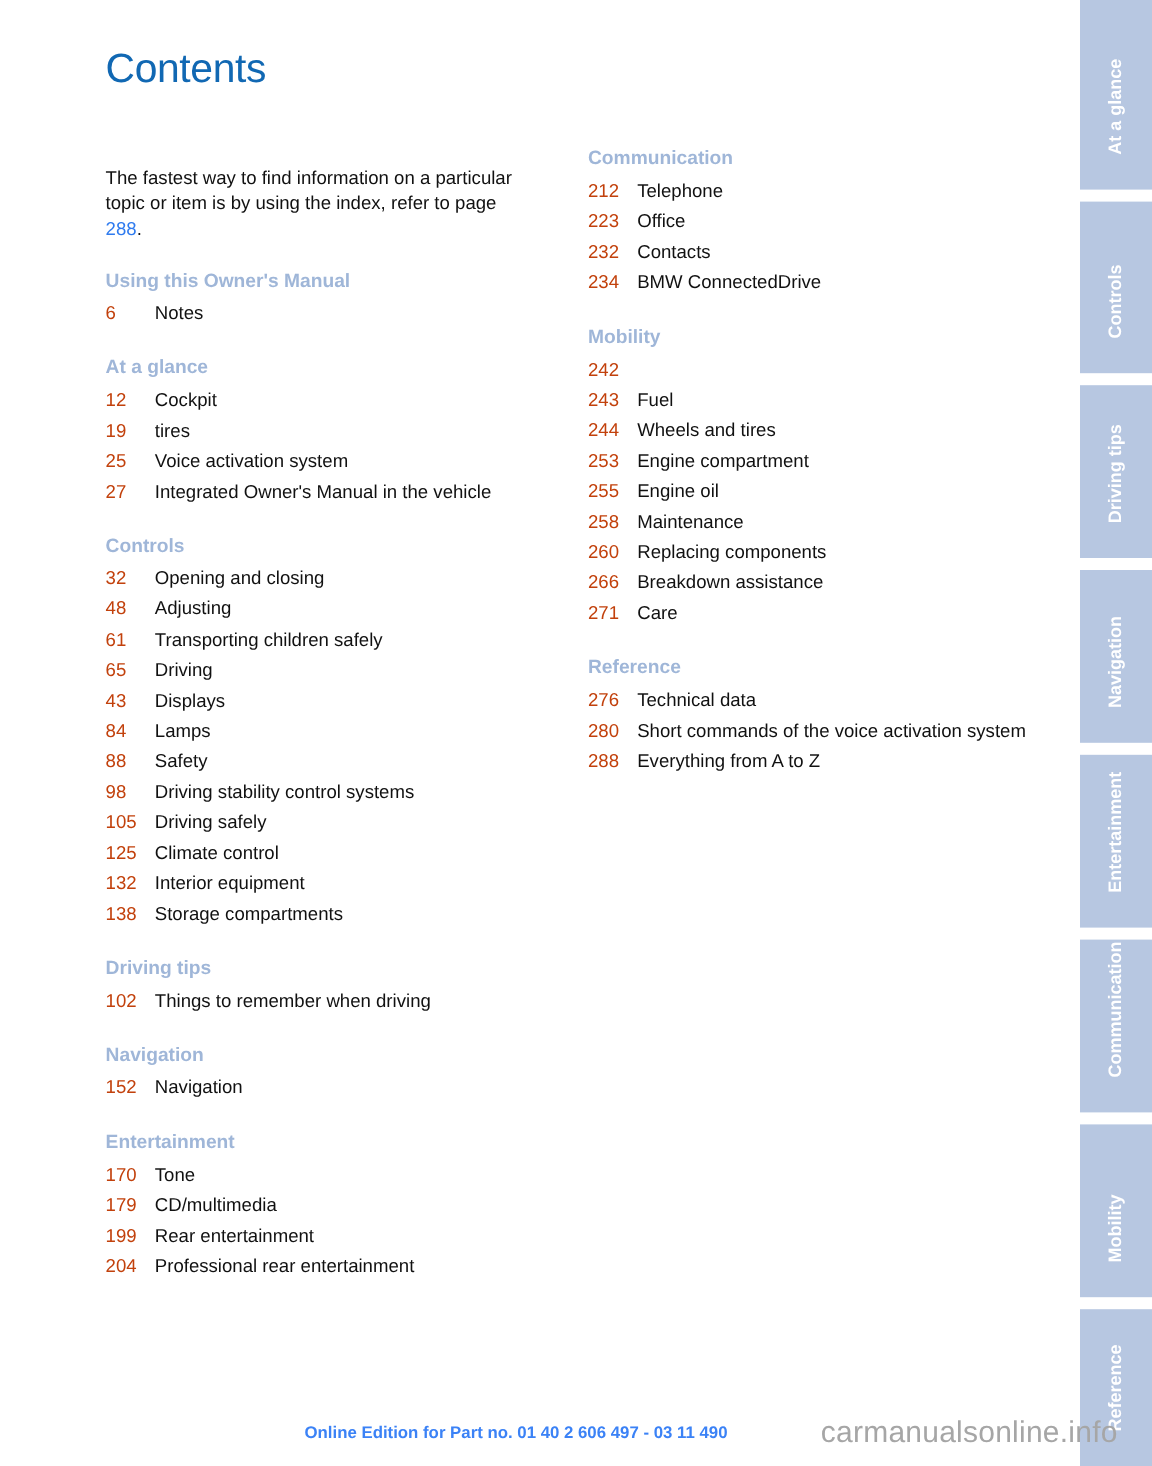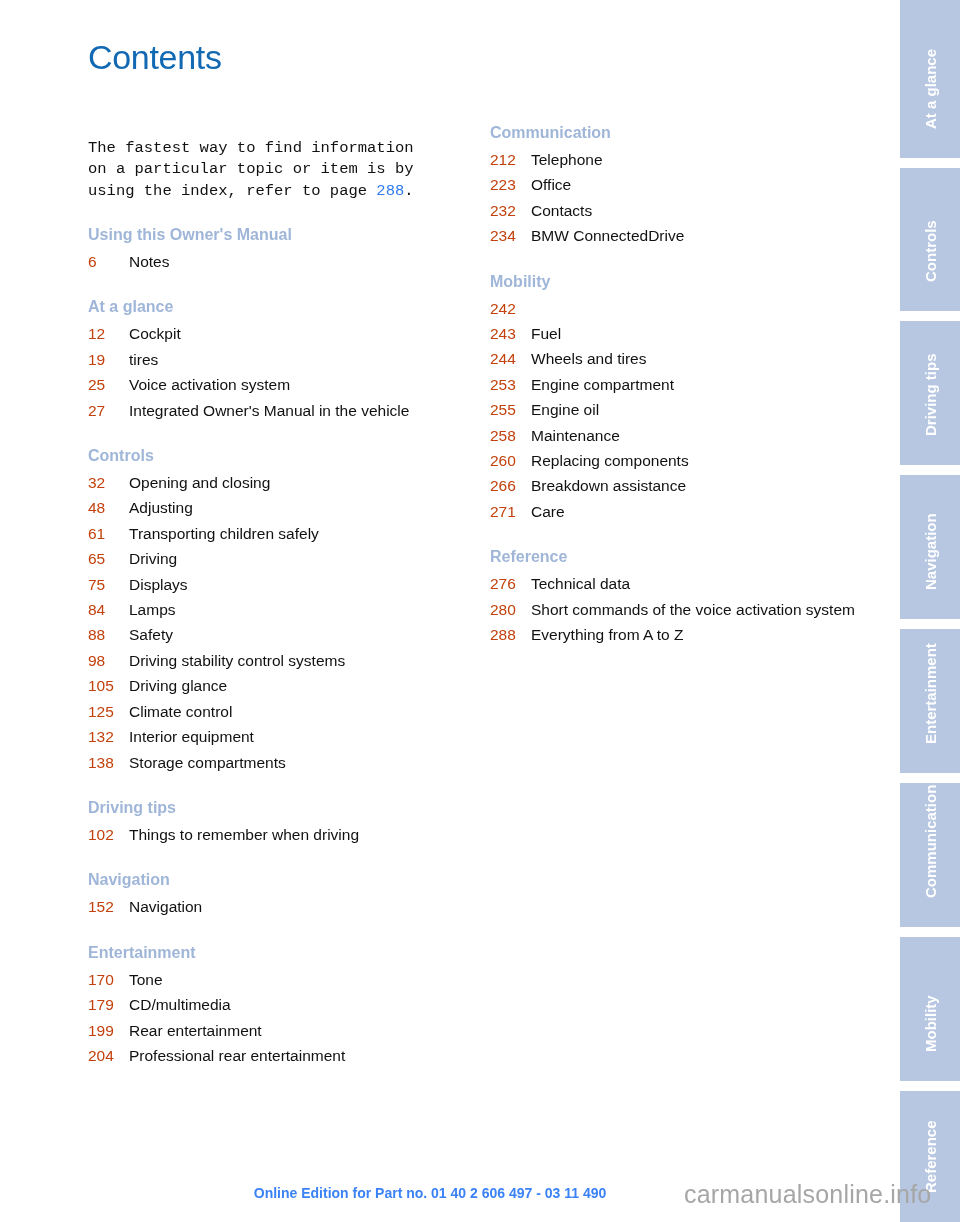--- a/index.html
+++ b/index.html
@@ -34,21 +34,20 @@
   #column-left  { left: 88px;  top: 122px; }
   #column-right { left: 490px; top: 122px; }
 
   
   #intro-paragraph {
     font-size: 15.5px;
     line-height: 21.5px;
     color: #111111;
     width: 352px;
     margin-bottom: 22px;
-    font-family: Liberation Mono, monospace;
   }
   #intro-paragraph .pageref {
     color: #2f7bef;
   }
 
   
   .section {
     margin-bottom: 22px;
   }
   .section-heading {
@@ -171,38 +170,38 @@
         </div>
         <div class="toc-entry">
           <span class="toc-page">61</span>
           <span class="toc-label">Transporting children safely</span>
         </div>
         <div class="toc-entry">
           <span class="toc-page">65</span>
           <span class="toc-label">Driving</span>
         </div>
         <div class="toc-entry">
-          <span class="toc-page">75</span>
+          <span class="toc-page">43</span>
           <span class="toc-label">Displays</span>
         </div>
         <div class="toc-entry">
           <span class="toc-page">84</span>
           <span class="toc-label">Lamps</span>
         </div>
         <div class="toc-entry">
           <span class="toc-page">88</span>
           <span class="toc-label">Safety</span>
         </div>
         <div class="toc-entry">
           <span class="toc-page">98</span>
           <span class="toc-label">Driving stability control systems</span>
         </div>
         <div class="toc-entry">
           <span class="toc-page">105</span>
-          <span class="toc-label">Driving glance</span>
+          <span class="toc-label">Driving safely</span>
         </div>
         <div class="toc-entry">
           <span class="toc-page">125</span>
           <span class="toc-label">Climate control</span>
         </div>
         <div class="toc-entry">
           <span class="toc-page">132</span>
           <span class="toc-label">Interior equipment</span>
         </div>
         <div class="toc-entry">

